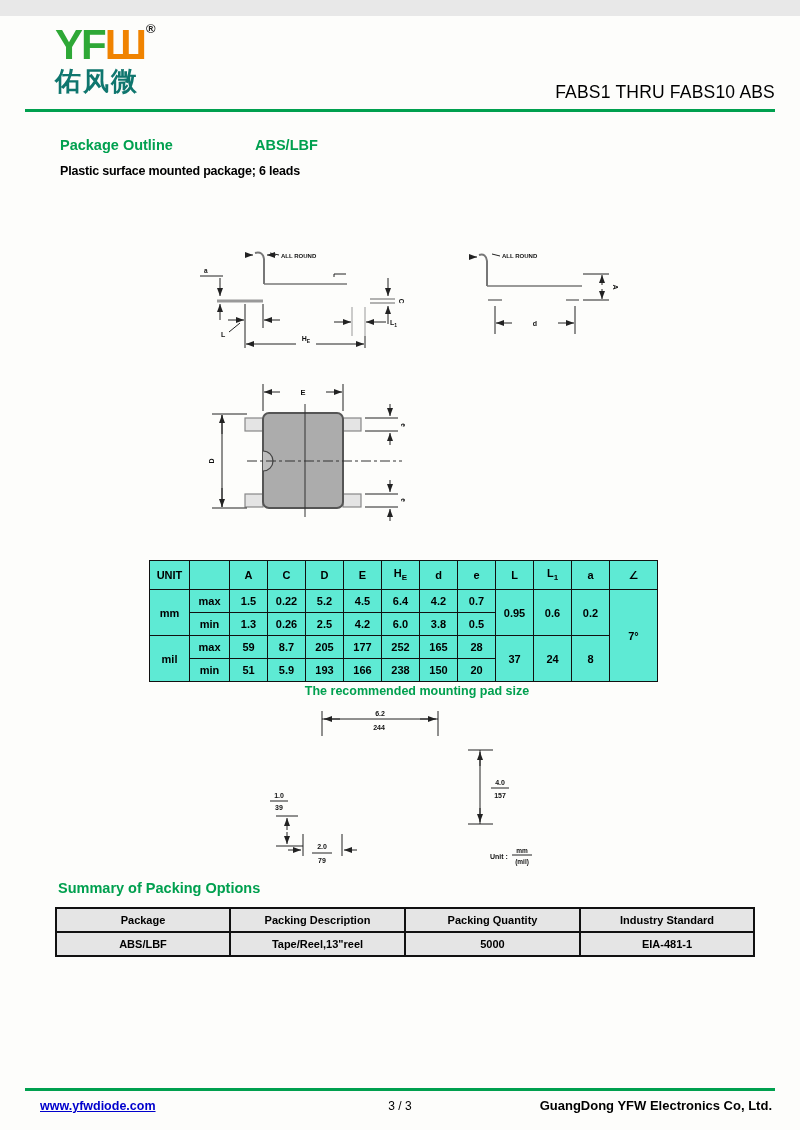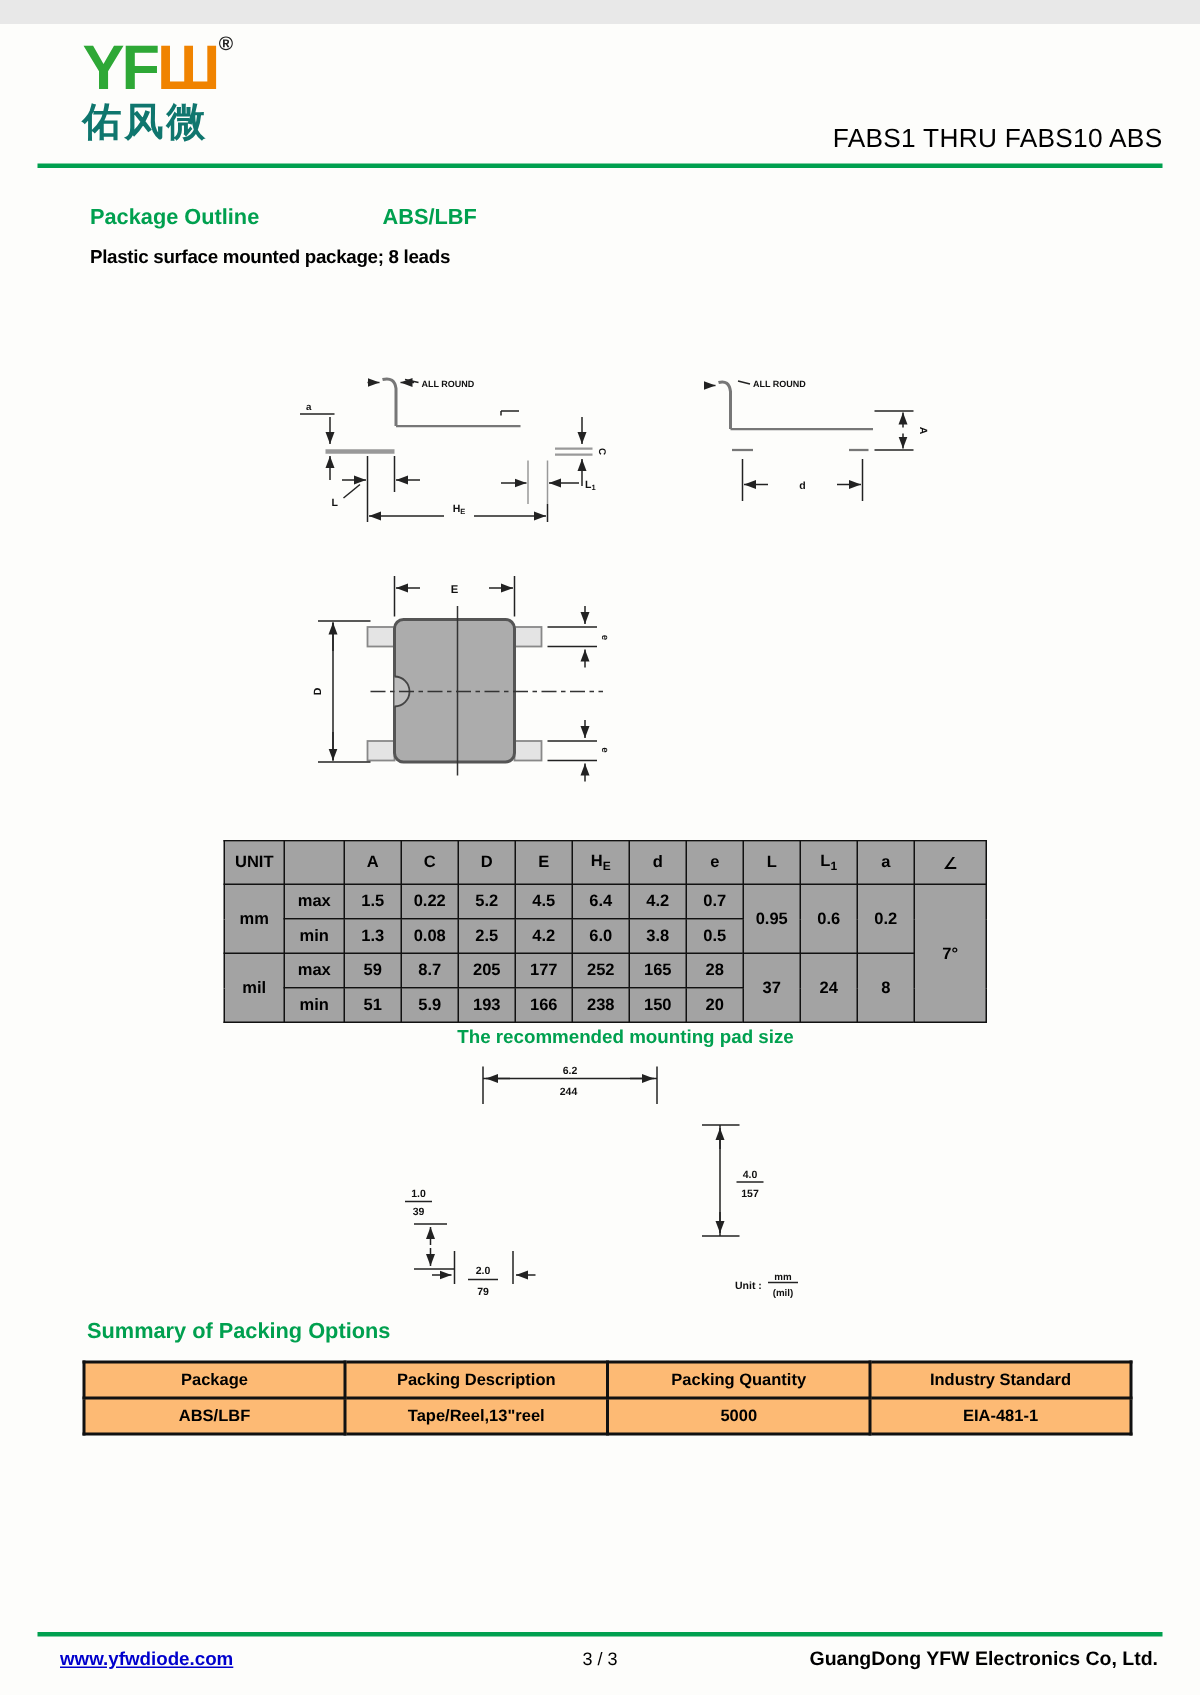--- a/index.html
+++ b/index.html
@@ -29,29 +29,29 @@
   .pad-heading{position:absolute;left:0;right:0;top:668px;text-align:center;font-size:12.5px;font-weight:bold;color:#00a04f;padding-left:34px;}
   .packing-heading{position:absolute;left:58px;top:864px;font-size:14.5px;font-weight:bold;color:#00a04f;text-align:center;}
   
   .svg-outline{position:absolute;left:150px;top:228px;}
   .svg-pad{position:absolute;left:260px;top:690px;}
   
   table{border-collapse:collapse;table-layout:fixed;}
   .dim-table{position:absolute;left:149px;top:544px;width:508px;}
   .dim-table td{
     border:1.6px solid #111;text-align:center;vertical-align:middle;
-    font-size:11px;font-weight:bold;padding:0;color:#000;background:#a3a3a3;
+    font-size:11px;font-weight:bold;padding:0;color:#000;background:#5eead4;
   }
   .dim-table tr.hdr td{height:28px;}
   .dim-table tr.val td{height:22px;}
   .dim-table sub{font-size:8px;}
   .pack-table{position:absolute;left:55px;top:891px;width:698px;}
   .pack-table td{
     border:2px solid #111;text-align:center;vertical-align:middle;
-    font-size:11px;font-weight:bold;padding:0;height:22px;color:#000;background:#fdba74;
+    font-size:11px;font-weight:bold;padding:0;height:22px;color:#000;background:#e5e5e5;
   }
   
   .footer-site{position:absolute;left:40px;top:1083px;font-size:12.5px;font-weight:bold;color:#0000cc;text-decoration:underline;}
   .footer-page{position:absolute;left:0;right:0;top:1083px;text-align:center;font-size:12px;font-weight:normal;color:#000;}
   .footer-company{position:absolute;right:28px;top:1082px;font-size:13px;font-weight:bold;color:#000;}
   svg text{fill:#111;font-family:"Liberation Sans","DejaVu Sans",sans-serif;font-weight:bold;}
 </style>
 </head>
 <body>
 
@@ -59,21 +59,21 @@
 
   <div class="logo">
     <div class="logo-main"><span class="logo-yf">YF</span><span class="logo-w">Ш</span><span class="logo-reg">®</span></div>
     <div class="logo-cn">佑风微</div>
   </div>
   <div class="doc-title">FABS1 THRU FABS10  ABS</div>
   <div class="rule rule-top"></div>
 
   <div class="sect-row">Package Outline</div>
   <div class="sect-pkg">ABS/LBF</div>
-  <div class="subtitle">Plastic surface mounted package; 8 leads</div>
+  <div class="subtitle">Plastic surface mounted package; 6 leads</div>
 
   <svg class="svg-outline" width="500" height="300" viewBox="0 0 500 300">
     <defs>
       <marker id="ah" markerWidth="9" markerHeight="7" refX="8" refY="3.5" orient="auto" markerUnits="userSpaceOnUse">
         <path d="M0,0.5 L8,3.5 L0,6.5 Z" fill="#222"></path>
       </marker>
     </defs>
 
     <g stroke="#222" stroke-width="1" fill="none">
       <path d="M114,40 V15 Q113,7 105,9" stroke="#777" stroke-width="2"></path>
@@ -207,21 +207,21 @@
       <td>4.2</td>
       <td>0.7</td>
       <td rowspan="2">0.95</td>
       <td rowspan="2">0.6</td>
       <td rowspan="2">0.2</td>
       <td rowspan="4">7°</td>
     </tr>
     <tr class="val">
       <td>min</td>
       <td>1.3</td>
-      <td>0.08</td>
+      <td>0.26</td>
       <td>2.5</td>
       <td>4.2</td>
       <td>6.0</td>
       <td>3.8</td>
       <td>0.5</td>
     </tr>
     <tr class="val">
       <td rowspan="2">mil</td>
       <td>max</td>
       <td>59</td>

